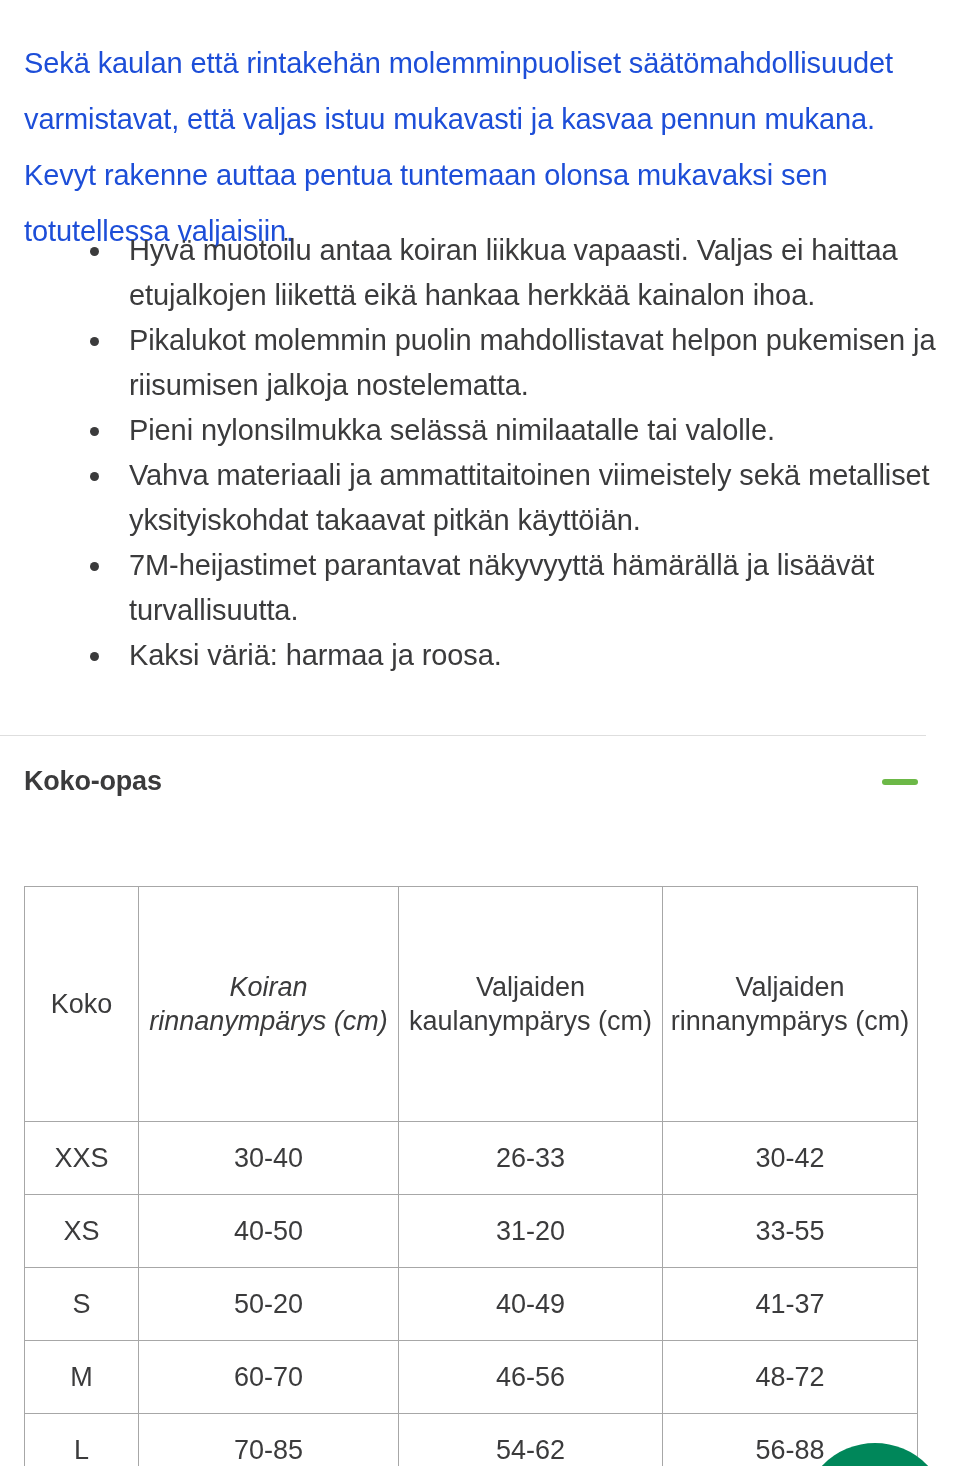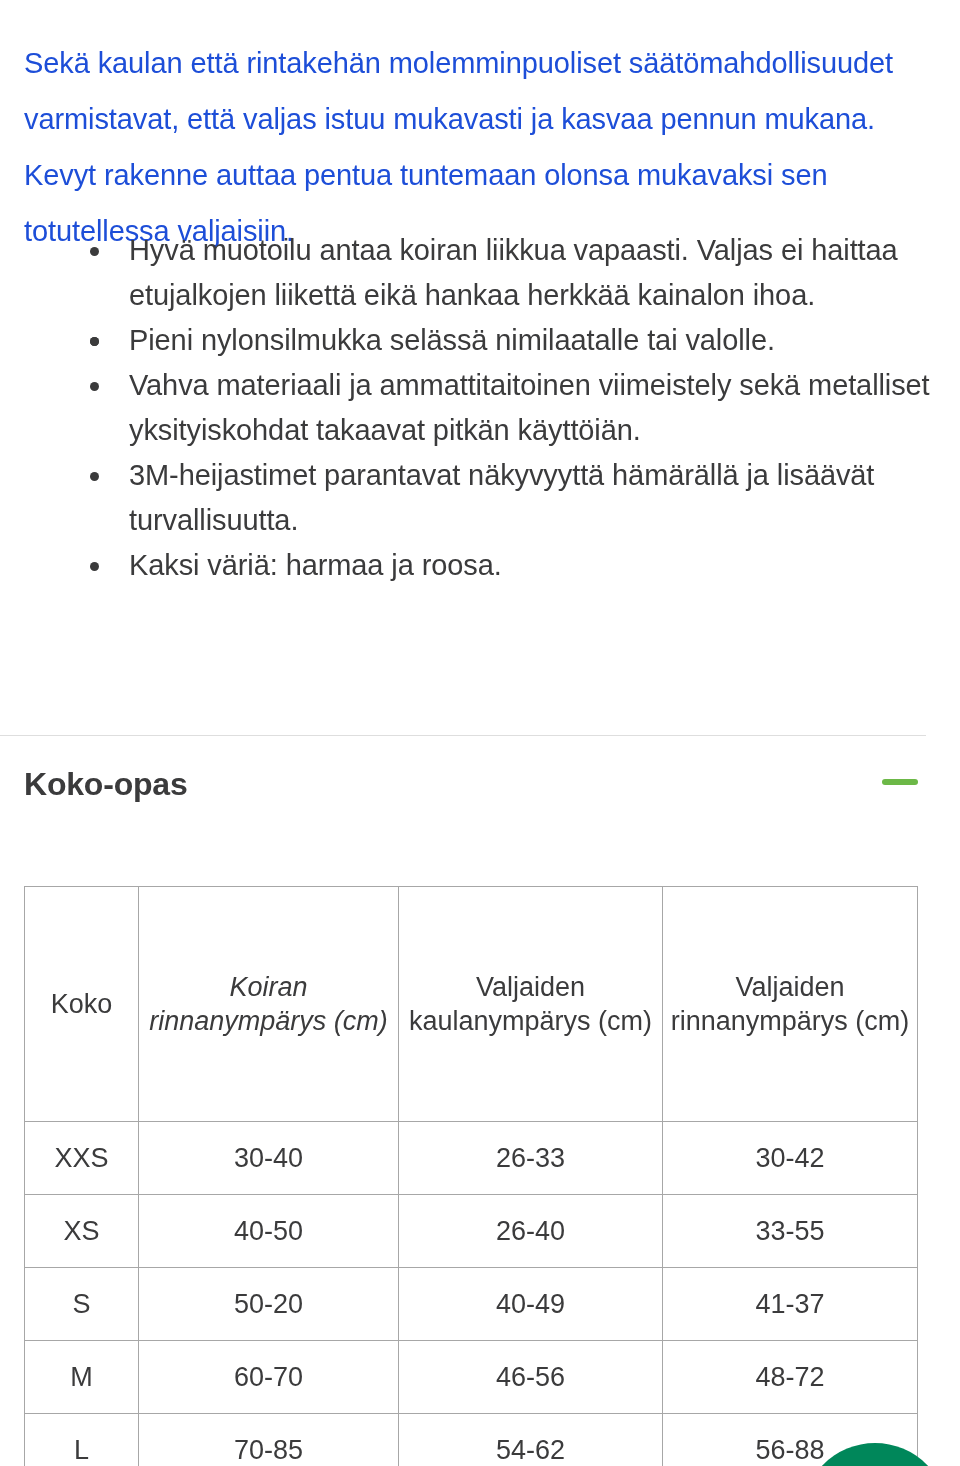--- a/index.html
+++ b/index.html
@@ -73,21 +73,21 @@
     left: 0;
     top: 752px;
     width: 926px;
     height: 66px;
     cursor: pointer;
   }
   .accordion-title {
     position: absolute;
     left: 24px;
     top: 14px;
-    font-size: 32px;
+    font-size: 27px;
     font-weight: bold;
     color: #3b3b3c;
     letter-spacing: -0.2px;
   }
   .accordion-toggle-icon {
     position: absolute;
     left: 882px;
     top: 27px;
     width: 36px;
     height: 6px;
@@ -148,32 +148,33 @@
 
 <p class="intro">Sekä kaulan että rintakehän molemminpuoliset säätömahdollisuudet varmistavat, että valjas istuu mukavasti ja kasvaa pennun mukana. Kevyt rakenne auttaa pentua tuntemaan olonsa mukavaksi sen totutellessa valjaisiin.</p>
 
 <ul class="features">
   <li>
     <span class="bullet"></span>
     <span>Hyvä muotoilu antaa koiran liikkua vapaasti. Valjas ei haittaa etujalkojen liikettä eikä hankaa herkkää kainalon ihoa.</span>
   </li>
   <li>
     <span class="bullet"></span>
+    <span>Pikalukot molemmin puolin mahdollistavat helpon pukemisen ja riisumisen jalkoja nostelematta.</span>
   </li>
   <li>
     <span class="bullet"></span>
     <span>Pieni nylonsilmukka selässä nimilaatalle tai valolle.</span>
   </li>
   <li>
     <span class="bullet"></span>
     <span>Vahva materiaali ja ammattitaitoinen viimeistely sekä metalliset yksityiskohdat takaavat pitkän käyttöiän.</span>
   </li>
   <li>
     <span class="bullet"></span>
-    <span>3M-heijastimet parantavat näkyvyyttä hämärällä ja lisäävät turvallisuutta.</span>
+    <span>7M-heijastimet parantavat näkyvyyttä hämärällä ja lisäävät turvallisuutta.</span>
   </li>
   <li>
     <span class="bullet"></span>
     <span>Kaksi väriä: harmaa ja roosa.</span>
   </li>
 </ul>
 
 <div class="divider"></div>
 
 <div class="accordion-header">
@@ -194,21 +195,21 @@
     <tbody>
       <tr>
         <td>XXS</td>
         <td>30-40</td>
         <td>26-33</td>
         <td>30-42</td>
       </tr>
       <tr>
         <td>XS</td>
         <td>40-50</td>
-        <td>26-40</td>
+        <td>31-20</td>
         <td>33-55</td>
       </tr>
       <tr>
         <td>S</td>
         <td>50-20</td>
         <td>40-49</td>
         <td>41-37</td>
       </tr>
       <tr>
         <td>M</td>

